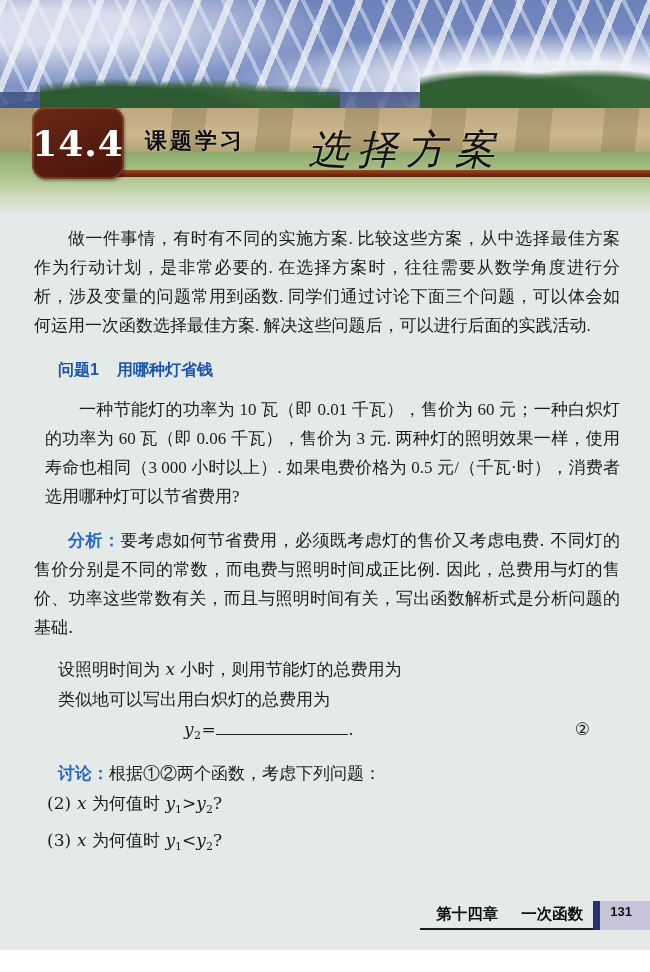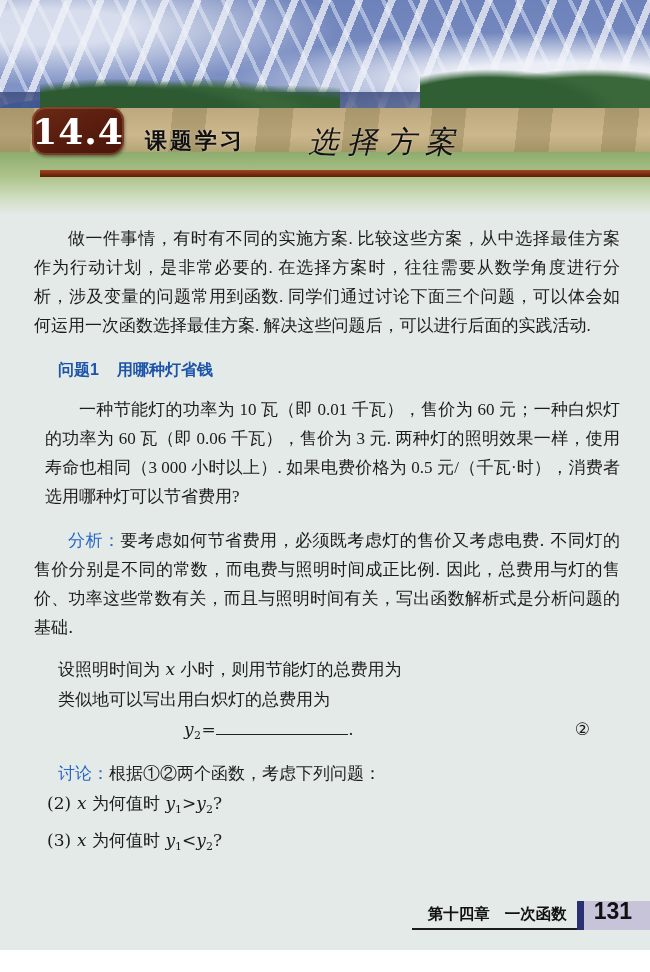--- a/index.html
+++ b/index.html
@@ -26,59 +26,59 @@
     background:
       radial-gradient(ellipse at 30% 75%, #315f34 0 45%, rgba(49,95,52,0) 56%),
       radial-gradient(ellipse at 75% 65%, #3a683b 0 42%, rgba(58,104,59,0) 54%);}
   .field{position:absolute;left:0;top:108px;right:0;height:60px;
     background:
       repeating-linear-gradient(96deg, rgba(116,104,58,.28) 0 34px, rgba(255,255,255,0) 34px 86px),
       linear-gradient(180deg,#bda87f 0%,#cdb78c 45%,#b1a474 75%,#a6a66c 100%);}
   .grass{position:absolute;left:0;top:152px;right:0;height:63px;
     background:linear-gradient(180deg,#8dac6d 0%,#aec48c 40%,#d2dfc4 75%,#e4eae8 100%);}
 
-  .badge{position:absolute;left:32px;top:107px;width:92px;height:48px;border-radius:14px;
+  .badge{position:absolute;left:32px;top:107px;width:92px;height:72px;border-radius:14px;
     background:linear-gradient(160deg,#6b2a16 0%,#571c0e 55%,#4a150a 100%);
     box-shadow:inset 0 0 0 2px rgba(190,120,80,.35), 1px 2px 3px rgba(0,0,0,.35);
     display:flex;align-items:center;justify-content:center;z-index:3;}
   .badge span{color:#ffffff;font-family:"DejaVu Serif","Liberation Serif",serif;font-weight:bold;font-size:36px;letter-spacing:1px;}
   .rule{position:absolute;left:40px;right:0;top:170px;height:7px;z-index:2;
     background:linear-gradient(180deg,#9a4a1e 0%,#7c2d11 55%,#5e1d09 100%);}
   .sec-type{position:absolute;left:145px;top:126px;z-index:3;font-family:Liberation Mono, monospace;
     font-weight:bold;font-size:22px;color:#101010;letter-spacing:3px;text-shadow:0 0 2px rgba(255,255,255,.5);}
   .sec-title{position:absolute;left:308px;top:122px;z-index:3;font-family:"DejaVu Serif","Liberation Serif",serif;
-    font-style:italic;font-size:30px;color:#141414;letter-spacing:9px;text-shadow:0 0 2px rgba(255,255,255,.45);}
+    font-style:italic;font-size:40px;color:#141414;letter-spacing:9px;text-shadow:0 0 2px rgba(255,255,255,.45);}
 
   
   .content{padding:0 30px 0 34px;font-size:17px;line-height:29px;text-align:justify;}
   .para{margin:9px 0 0;text-indent:2em;}
   .h-problem{margin:17px 0 0 24px;font-family:"Liberation Sans","DejaVu Sans",sans-serif;font-weight:bold;font-size:16px;line-height:26px;}
   .h-problem .hl{margin-right:18px;}
-  .lbl{font-weight:normal;}
+  .lbl{font-weight:bold;}
   .kai{font-family:"DejaVu Serif","Liberation Serif",serif;}
 
   .deriv{margin:12px 0 9px 24px;line-height:30px;}
   .eq-row{position:relative;height:30px;}
   .eq{display:block;text-align:center;margin-right:140px;letter-spacing:.4px;}
   .eq .v{font-style:italic;font-family:"DejaVu Serif",serif;}
   sub{font-size:11px;}
   .marker{position:absolute;right:30px;top:0;font-family:"DejaVu Sans",sans-serif;font-size:17px;}
   .blank{display:inline-block;width:132px;height:14px;border-bottom:1.6px solid #222;}
 
   .discussion{margin:14px 0 0 13px;line-height:30px;}
   .discussion .lead{text-indent:11px;}
   .discussion .item .v{font-style:italic;font-family:"DejaVu Serif",serif;}
   .discussion .item .num{margin-right:6px;}
 
   
   .footer{position:absolute;top:901px;left:0;right:0;height:29px;display:flex;justify-content:flex-end;align-items:stretch;
     font-family:"Liberation Sans","DejaVu Sans",sans-serif;}
-  .chapter{display:flex;align-items:center;gap:15px;border-bottom:2px solid #1b1b1b;padding:0 10px 0 16px;
+  .chapter{display:flex;align-items:center;gap:23px;border-bottom:2px solid #1b1b1b;padding:0 10px 0 16px;
     font-weight:bold;font-size:15.5px;color:#111;}
-  .page-strip{display:flex;align-items:center;border-left:7px solid #2a3170;padding:0 18px 8px 10px;font-weight:bold;font-size:23px;color:#111;}
+  .page-strip{display:flex;align-items:center;border-left:7px solid #2a3170;padding:0 18px 8px 10px;font-weight:bold;font-size:13px;color:#111;}
   .bottom-band{position:absolute;left:0;top:950px;width:650px;height:22px;background:#ffffff;}
 </style>
 </head>
 <body>
 
 <div class="paper">
 
   <div class="photo">
     <div class="sky"></div>
     <div class="snow"></div>

